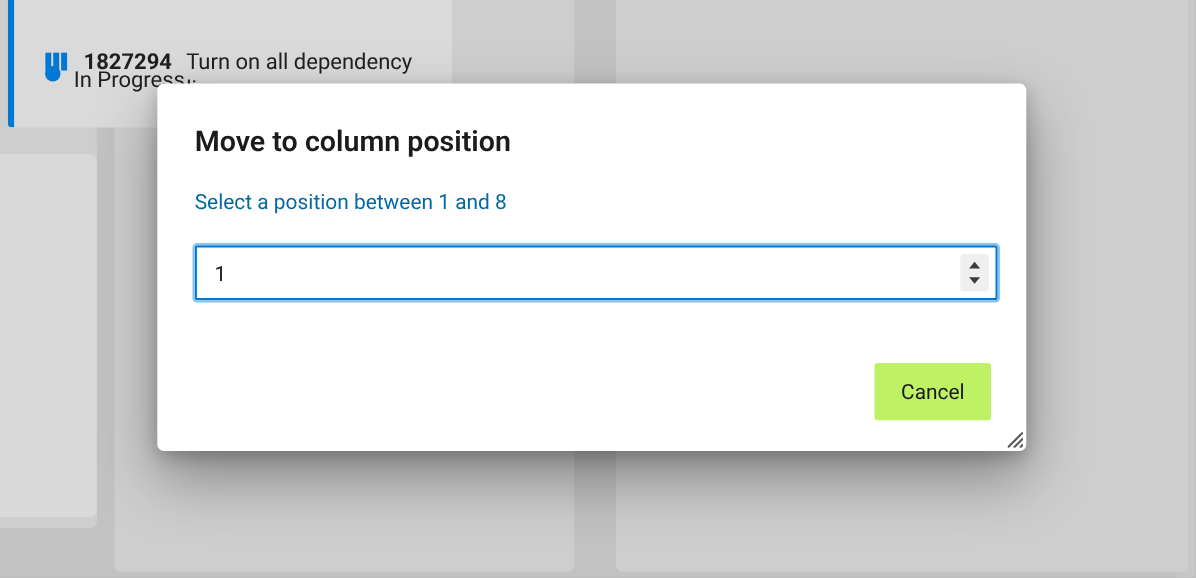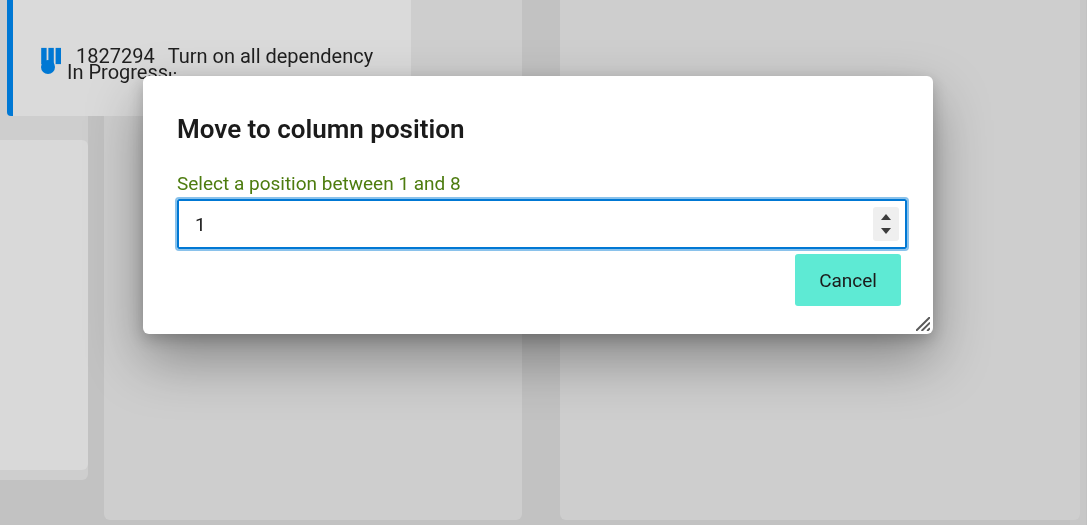--- a/index.html
+++ b/index.html
@@ -70,21 +70,21 @@
     align-items: center;
     gap: 13px;
     color: #1f1f1f;
     font-size: 20px;
   }
   .card-top .item-row .icon-book {
     width: 22px; height: 18px;
     color: #0078d4;
     flex-shrink: 0;
   }
-  .card-top .item-row .id   { font-weight: 400; text-align: right; }
+  .card-top .item-row .id   { font-weight: 700; text-align: right; }
   .card-top .item-row .title{ font-weight: 400; margin-top: 24px; }
   .card-top .status-row {
     position: absolute;
     left: 28px;
     top: 200px;
     display: flex;
     align-items: flex-start;
     gap: 12px;
     color: #1f1f1f;
     font-size: 20px;
@@ -94,39 +94,39 @@
     border-radius: 50%;
     background: #0078d4;
   }
 
   
   .modal {
     position: absolute;
     left: 143px;
     top: 76px;
     width: 790px;
-    height: 258px;
+    height: 334px;
     background: #ffffff;
     border-radius: 6px;
     box-shadow: 0 25px 55px rgba(0,0,0,0.35), 0 5px 15px rgba(0,0,0,0.20);
     box-sizing: border-box;
     padding: 38px 34px 0 34px;
   }
 
   .modal h2 {
     margin: 0 0 28px 0;
     font-size: 26px;
     font-weight: 600;
     color: #1b1b1b;
   }
 
   .modal .label {
     font-size: 19px;
-    color: #4d7c0f;
-    margin-bottom: 4px;
+    color: #0369a1;
+    margin-bottom: 28px;
   }
 
   .spin-wrap {
     position: relative;
     width: 730px;
     height: 50px;
     box-sizing: border-box;
     border: 2px solid #0078d4;
     outline: 2px solid #8ac2eb;
     border-radius: 2px;
@@ -169,21 +169,21 @@
   }
   .btn {
     height: 52px;
     border-radius: 3px;
     border: none;
     font-size: 19px;
     font-family: inherit;
     cursor: pointer;
     padding: 0 24px;
   }
-  .btn-secondary { background:#5eead4; color:#1b1b1b; }
+  .btn-secondary { background:#bef264; color:#1b1b1b; }
   .btn-primary   { background:#0078d4; color:#ffffff; }
 
   .resize-handle {
     position: absolute;
     right: 3px;
     bottom: 3px;
     width: 14px; height: 14px;
     color:#5a5a5a;
   }
 

